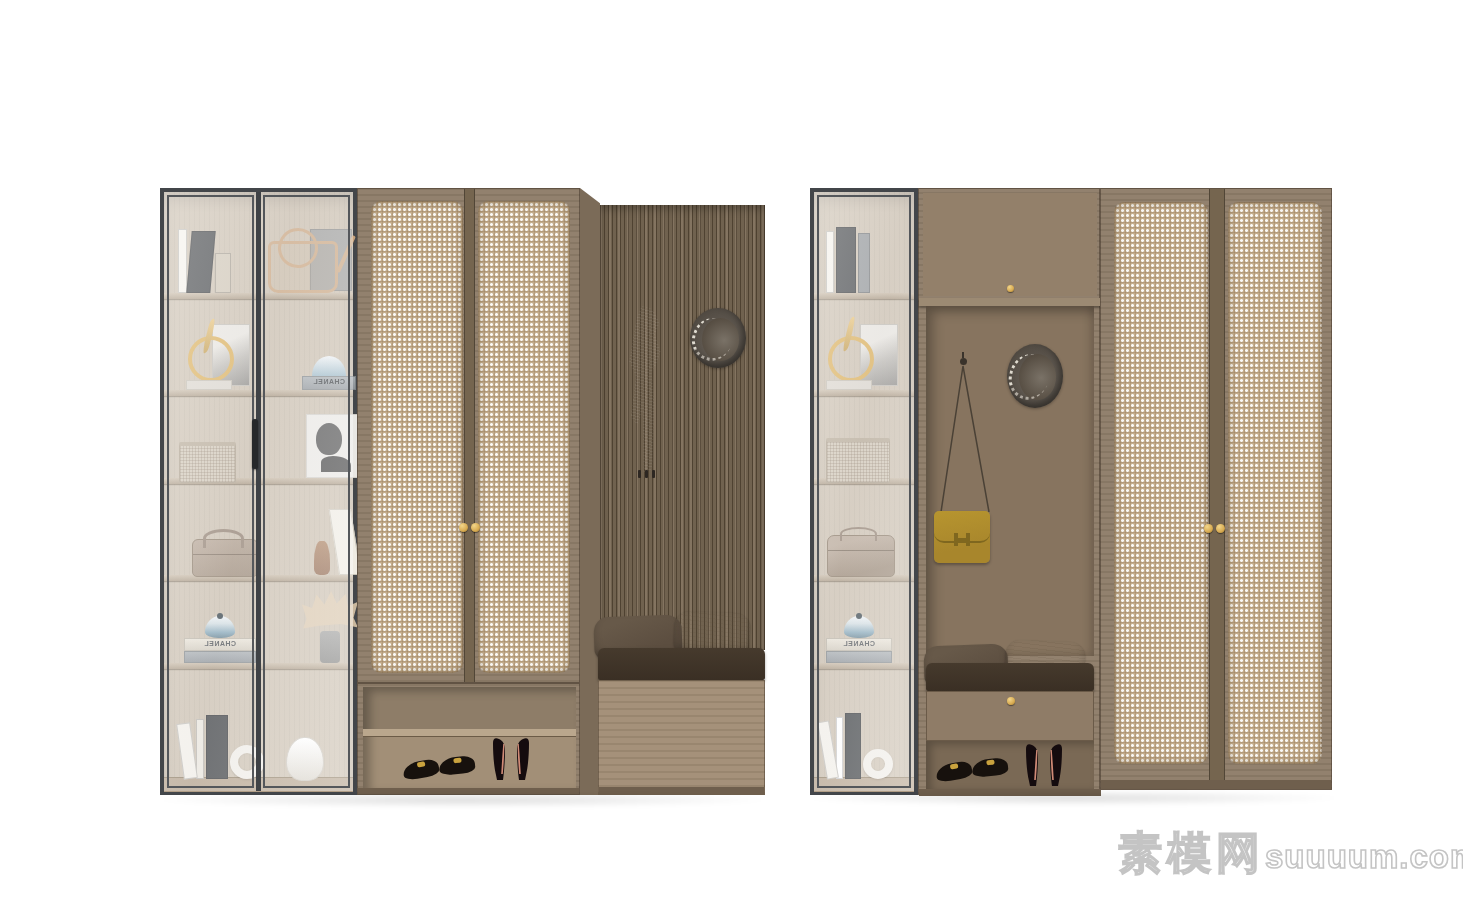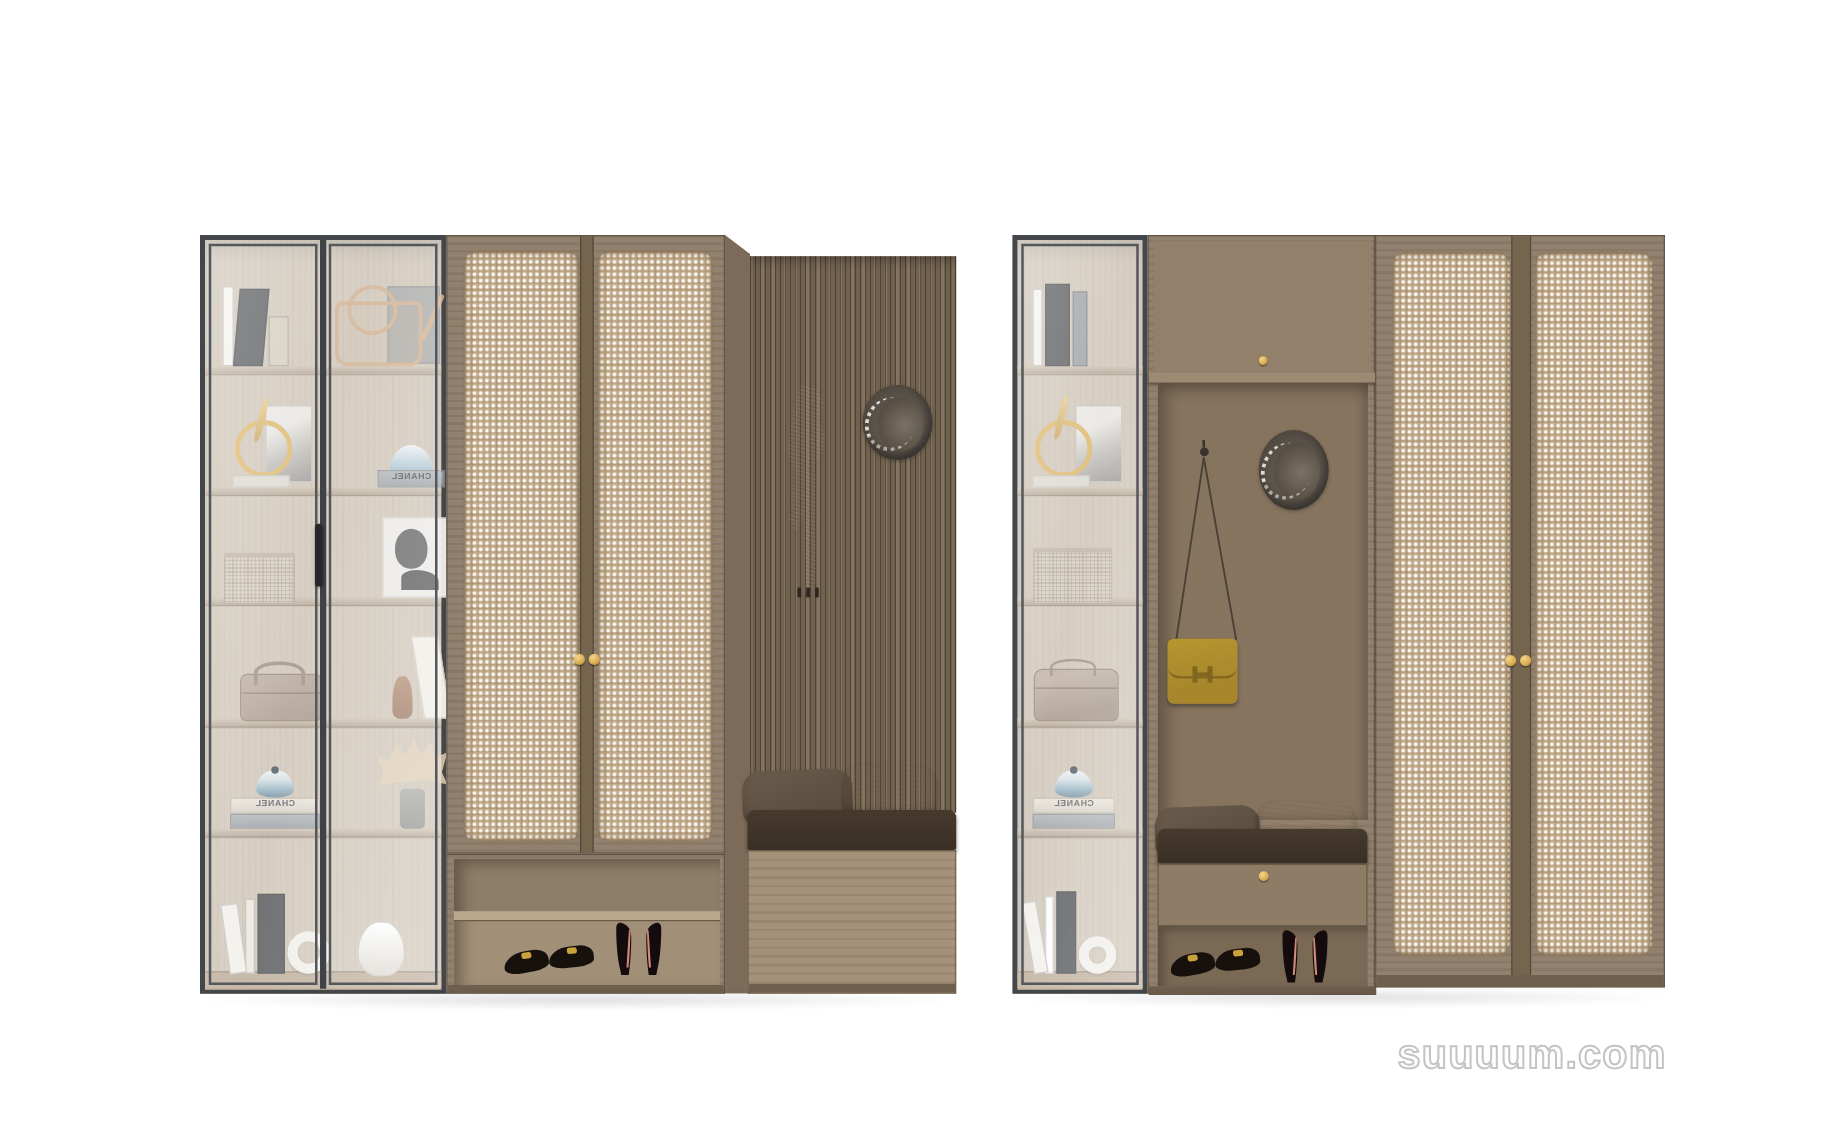--- a/index.html
+++ b/index.html
@@ -329,20 +329,21 @@
       <div class="knob" style="left:103px;top:335px;width:9px;height:9px;"></div>
       <div class="knob" style="left:115px;top:335px;width:9px;height:9px;"></div>
       <div class="abs" style="left:0;bottom:0;width:100%;height:9px;background:var(--base-dark);"></div>
     </div>
   </div>
 
   <div class="floor-shadow" style="left:150px;top:792px;width:625px;"></div>
   <div class="floor-shadow" style="left:798px;top:790px;width:548px;"></div>
 
   <div class="watermark" style="left:1118px;top:824px;">
+    <span class="wm-cn">素模网</span>
       <span class="wm-en">suuuum.com</span>
   </div>
 
   <svg aria-hidden="true" style="position:absolute;width:0;height:0;">
     <defs>
       <g id="heelpair">
         <path d="M10,4 C6,2 4,4 4,8 C4,20 5,32 7,40 L8,45 L14,45 C15,38 16,26 16,16 C16,9 14,6 10,4 Z" fill="#140b0e"></path>
         <path d="M14.2,9 C13.4,19 12.8,30 12.2,39 L13.8,39 C14.8,29 15.3,17 15.4,9 Z" fill="#d08a76"></path>
         <path d="M34,4 C38,2 40,4 40,8 C40,20 39,32 37,40 L36,45 L30,45 C29,38 28,26 28,16 C28,9 30,6 34,4 Z" fill="#140b0e"></path>
         <path d="M29.8,9 C30.6,19 31.2,30 31.8,39 L30.2,39 C29.2,29 28.7,17 28.6,9 Z" fill="#d08a76"></path>

